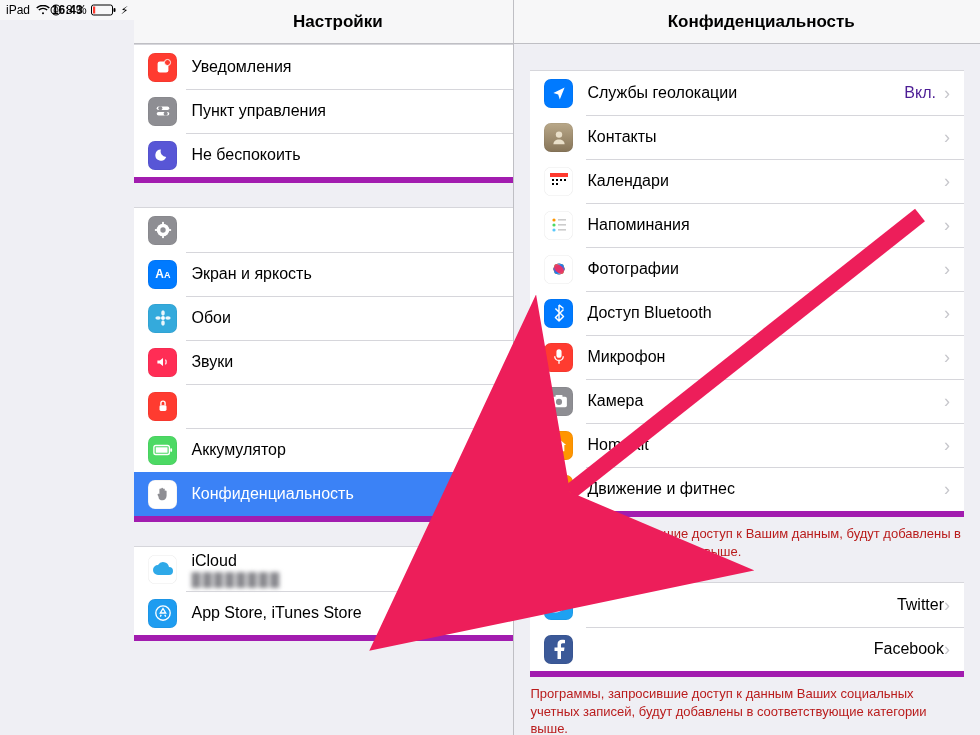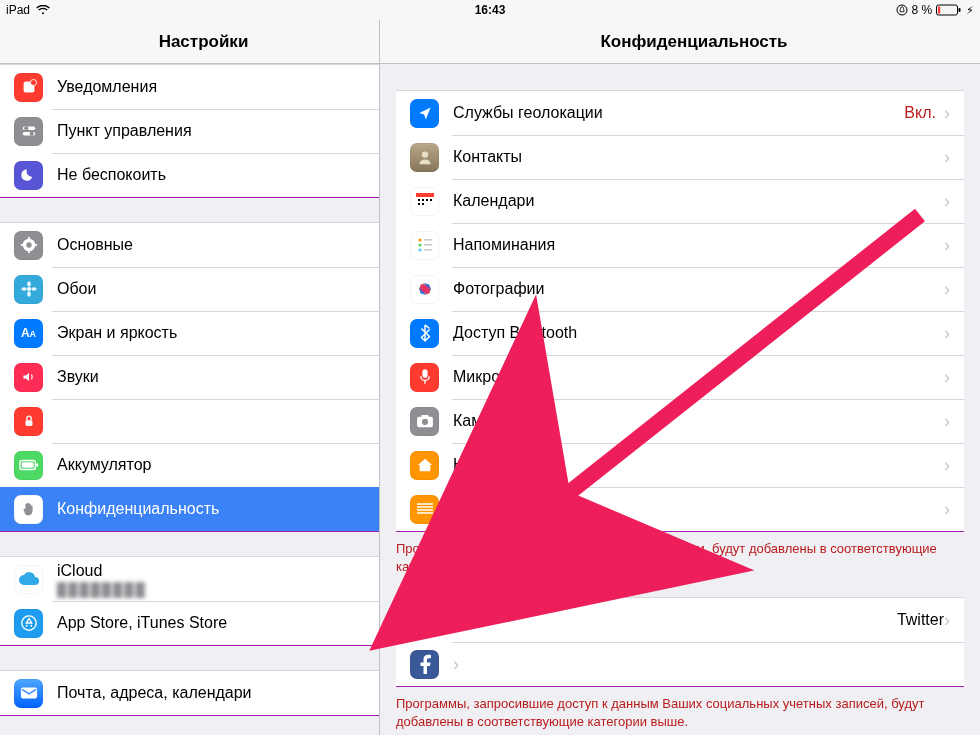--- a/index.html
+++ b/index.html
@@ -1,43 +1,43 @@
 <!DOCTYPE html>
 <html><head>
 <meta charset="utf-8">
 <style>
   * { box-sizing: border-box; margin: 0; padding: 0; }
   html, body { width: 980px; height: 735px; font-family: -apple-system, "Helvetica Neue", Arial, sans-serif; background: #efeff4; color: #000; overflow: hidden; }
-  .screen { width: 980px; height: 735px; display: flex; flex-direction: column; background: #efeff4; position: relative; }
+  .screen { width: 980px; height: 735px; display: flex; flex-direction: row; background: #efeff4; position: relative; }
 
   
   .status-bar { height: 20px; display: flex; align-items: center; font-size: 12px; padding: 0 6px; background: #f7f7f8; color: #000; position: relative; }
   .status-left { display: flex; align-items: center; gap: 6px; }
   .status-center { position: absolute; left: 50%; transform: translateX(-50%); font-weight: 600; }
   .status-right { margin-left: auto; display: flex; align-items: center; gap: 4px; }
   .wifi-icon svg, .lock-rot svg, .battery svg { display: block; }
 
   
   .cols { flex: 1; display: flex; min-height: 0; }
   .sidebar-col { width: 380px; border-right: 1px solid #bfbfc4; background: #efeff4; display: flex; flex-direction: column; }
   .detail-col { flex: 1; background: #efeff4; display: flex; flex-direction: column; }
 
   .col-title { height: 44px; display:flex; align-items:center; justify-content:center; font-weight:600; font-size:17px; background:#f7f7f8; border-bottom:1px solid #bfbfc4;padding-left:28px; }
 
   .list-scroll { flex:1; overflow-y:auto; }
 
-  .group { margin-top: 24px; background:#fff; border-top:1px solid #d6d6db; border-bottom:1px solid #a21caf; }
+  .group { margin-top: 24px; background:#fff; border-top:1px solid #d6d6db; border-bottom:6px solid #a21caf; }
   .group:first-child { margin-top: 0; }
   .row { display:flex; align-items:center; min-height:44px; padding:0 14px 0 14px; position:relative; cursor:pointer; }
   .row + .row::before { content:""; position:absolute; left:52px; right:0; top:0; height:1px; background:#d6d6db; }
   .detail-col .row + .row::before { left:56px; }
   .row .icon { width:29px; height:29px; border-radius:7px; margin-right:14px; flex:none; display:flex; align-items:center; justify-content:center; box-shadow: inset 0 0 0 0.5px rgba(0,0,0,0.08); }
   .row .label { font-size:16px; flex:1; }
   .row .subtext { font-size:13px; color:#8a8a8f; margin-top:2px; }
-  .row .value { color:#b91c1c; font-size:16px; margin-right:8px; }
+  .row .value { color:#4c1d95; font-size:16px; margin-right:8px; }
   .row .chev { color:#c7c7cc; font-size:18px; }
   .row.selected { background:#3b82f6; color:#fff; }
   .row.selected .label { color:#fff; }
   .row.selected::before { display:none; }
 
   .group-footer { padding: 8px 16px 4px 16px; font-size: 13px; color:#b91c1c; line-height:1.35; }
   .detail-col .group { margin-left:16px; margin-right:16px; border-radius: 0; }
   .detail-col .group:first-child { margin-top: 26px; }
 
   .labelcol { display:flex; flex-direction:column;justify-content:center; }
@@ -125,43 +125,42 @@
                   <circle cx="10" cy="10" r="7" fill="#fff"></circle>
                   <circle cx="10" cy="10" r="3" fill="#8e8e93"></circle>
                   <g fill="#fff">
                     <rect x="9" y="1" width="2" height="3"></rect>
                     <rect x="9" y="16" width="2" height="3"></rect>
                     <rect x="1" y="9" width="3" height="2"></rect>
                     <rect x="16" y="9" width="3" height="2"></rect>
                   </g>
                 </svg>
             </div>
-            <span class="label">Основные</span>
+          </div>
+          <div class="row">
+            <div class="icon" style="background:#007aff;">
+              <span style="color:#fff; font-weight:600; font-size:12px;">A<span style="font-size:9px;">A</span></span>
+            </div>
+            <span class="label">Экран и яркость</span>
           </div>
           <div class="row">
             <div class="icon" style="background:#34aadc;">
               <svg width="18" height="18" viewBox="0 0 20 20">
                   <circle cx="10" cy="10" r="2.2" fill="#fff"></circle>
                   <g fill="#fff" opacity="0.9">
                     <ellipse cx="10" cy="4.5" rx="2" ry="3"></ellipse>
                     <ellipse cx="10" cy="15.5" rx="2" ry="3"></ellipse>
                     <ellipse cx="4.5" cy="10" rx="3" ry="2"></ellipse>
                     <ellipse cx="15.5" cy="10" rx="3" ry="2"></ellipse>
                   </g>
                 </svg>
             </div>
             <span class="label">Обои</span>
           </div>
           <div class="row">
-            <div class="icon" style="background:#007aff;">
-              <span style="color:#fff; font-weight:600; font-size:12px;">A<span style="font-size:9px;">A</span></span>
-            </div>
-            <span class="label">Экран и яркость</span>
-          </div>
-          <div class="row">
             <div class="icon" style="background:#ff2d55;">
               <svg width="16" height="16" viewBox="0 0 20 20">
                   <path d="M3 8h3l4-3v10l-4-3H3z" fill="#fff"></path>
                   <path d="M13 7c1.2 1 1.2 5 0 6" stroke="#fff" stroke-width="1.5" fill="none"></path>
                 </svg>
             </div>
             <span class="label">Звуки</span>
           </div>
           <div class="row">
             <div class="icon" style="background:#ff3b30;">
@@ -207,31 +206,20 @@
             <div class="icon" style="background:#1e9cf0;">
               <svg width="18" height="18" viewBox="0 0 20 20">
                   <circle cx="10" cy="10" r="8" fill="none" stroke="#fff" stroke-width="1.5"></circle>
                   <path d="M10 5l3 5H7l3-5zM8 12l-1 2m5-2l1 2" stroke="#fff" stroke-width="1.5" fill="none"></path>
                 </svg>
             </div>
             <span class="label">App Store, iTunes Store</span>
           </div>
         </div>
 
-        <div class="group" style="margin-bottom:30px;">
-          <div class="row">
-            <div class="icon" style="background:linear-gradient(#4fa6ff,#0062ff);">
-              <svg width="18" height="14" viewBox="0 0 20 14">
-                  <rect x="1" y="1" width="18" height="12" rx="2" fill="#fff"></rect>
-                  <path d="M2 3l8 5 8-5" stroke="#3a8cff" stroke-width="1.5" fill="none"></path>
-                </svg>
-            </div>
-            <span class="label">Почта, адреса, календари</span>
-          </div>
-        </div>
 
       </div>
     </div>
 
     <div class="detail-col">
       <div class="col-title">Конфиденциальность</div>
       <div class="list-scroll">
 
         <div class="group">
           <div class="row">
@@ -366,20 +354,21 @@
             </div>
             <span class="label">Twitter</span>
             <span class="chev">›</span>
           </div>
           <div class="row">
             <div class="icon" style="background:#3b5998;">
               <svg width="12" height="20" viewBox="0 0 12 20">
                   <path d="M8 20v-8h3l.5-3.5H8V6c0-1 .3-1.7 1.8-1.7H12V1c-1-.1-2-.2-3-.2C6.3.8 4.5 2.4 4.5 5.4V8.5H1.5V12h3v8H8z" fill="#fff"></path>
                 </svg>
             </div>
+            <span class="label">Facebook</span>
             <span class="chev">›</span>
           </div>
         </div>
         <div class="group-footer" style="padding-bottom:24px;">Программы, запросившие доступ к данным Ваших социальных учетных записей, будут добавлены в соответствующие категории выше.</div>
 
       </div>
     </div>
 
   </div>
 

